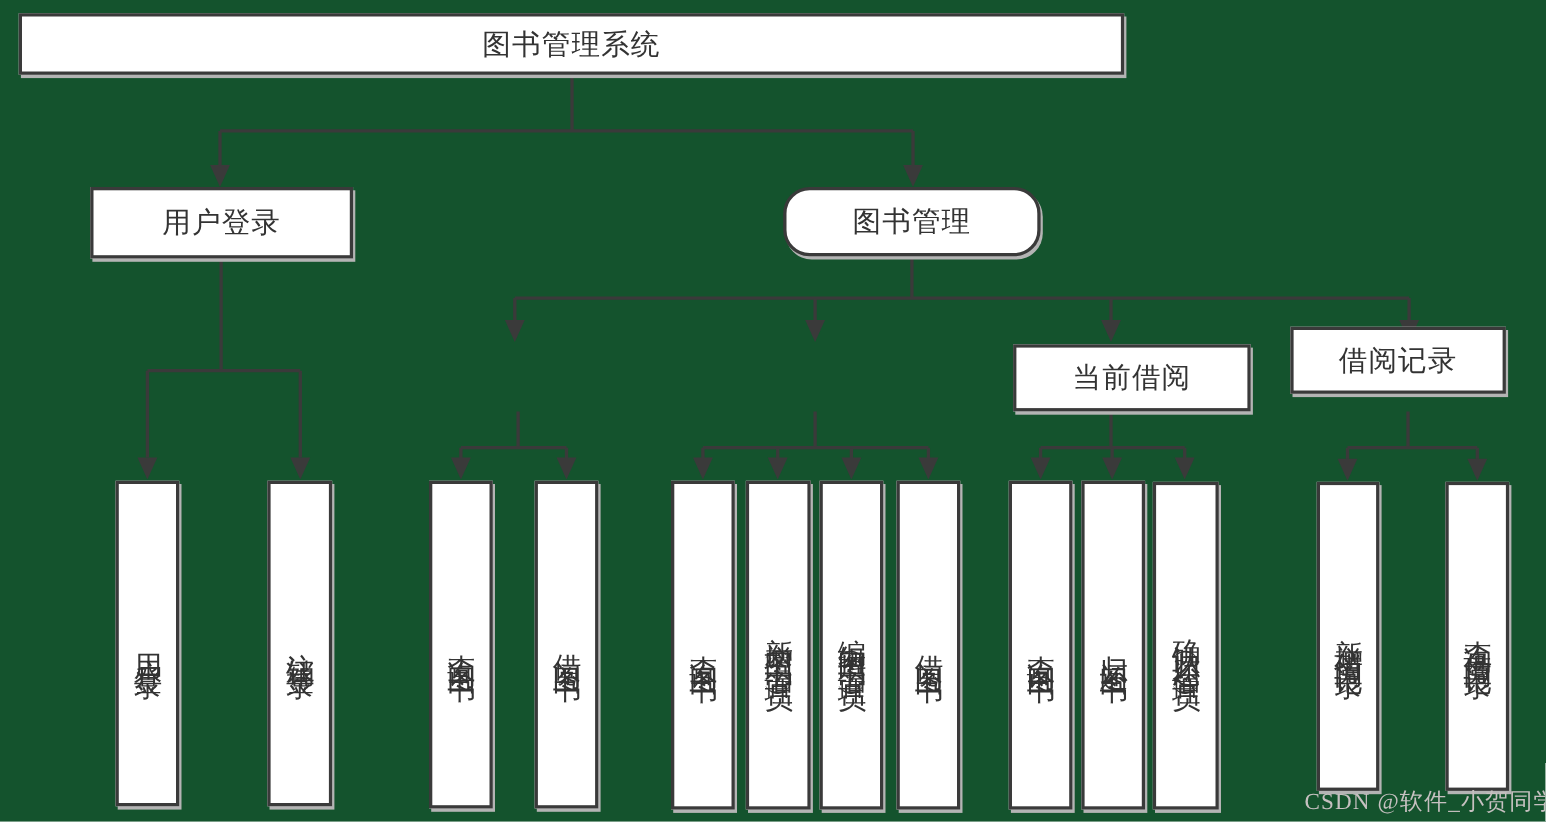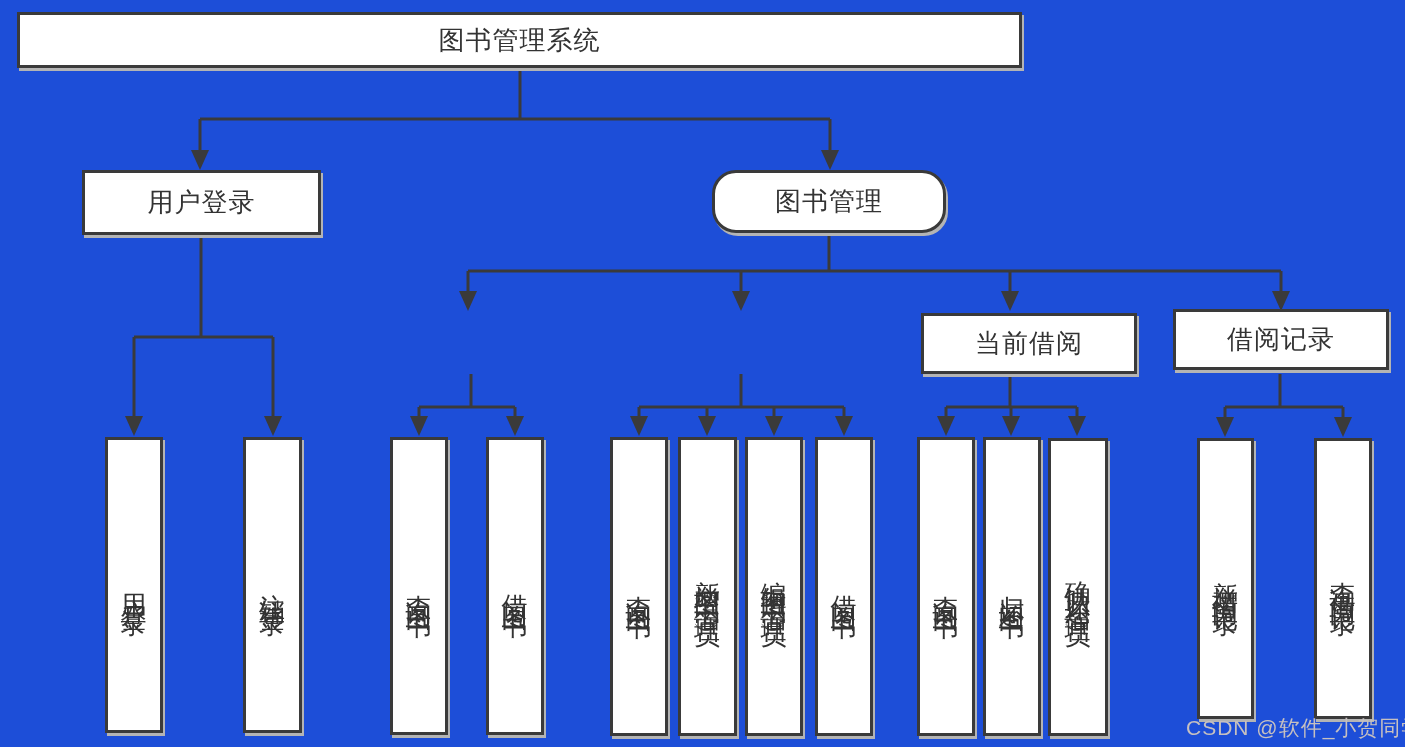--- a/index.html
+++ b/index.html
@@ -1,22 +1,22 @@
 <!DOCTYPE html>
 <html><head>
 <meta charset="utf-8">
 <style>
   html, body { margin: 0; padding: 0; background: #ffffff; }
   .stage {
     position: relative;
     width: 1405px;
     height: 747px;
-    background: #1d4ed8;
+    background: #14532d;
     overflow: hidden;
-    font-family: Liberation Sans, sans-serif;
+    font-family: Liberation Serif, serif;
     color: #333333;
   }
   svg.connectors {
     position: absolute;
     left: 0; top: 0;
     width: 1405px; height: 747px;
     pointer-events: none;
   }
   svg.connectors path {
     fill: none;
@@ -123,21 +123,21 @@
   <div class="vbox" style="left:105px; top:437px; width:58px; height:296px;">
     <span class="vtext">用户登录</span>
   </div>
   <div class="vbox" style="left:243px; top:437px; width:59px; height:296px;">
     <span class="vtext">注销登录</span>
   </div>
 
   <div class="hbox" style="left:902px; top:313px; width:216px; height:61px;margin-left:19px;">
     <span>当前借阅</span>
   </div>
-  <div class="hbox" style="left:1173px; top:309px; width:216px; height:61px;">
+  <div class="hbox" style="left:1173px; top:297px; width:196px; height:61px;">
     <span>借阅记录</span>
   </div>
 
   <div class="vbox" style="left:390px; top:437px; width:58px; height:298px;">
     <span class="vtext">查询图书</span>
   </div>
   <div class="vbox" style="left:486px; top:437px; width:58px; height:298px;">
     <span class="vtext">借阅图书</span>
   </div>
 

